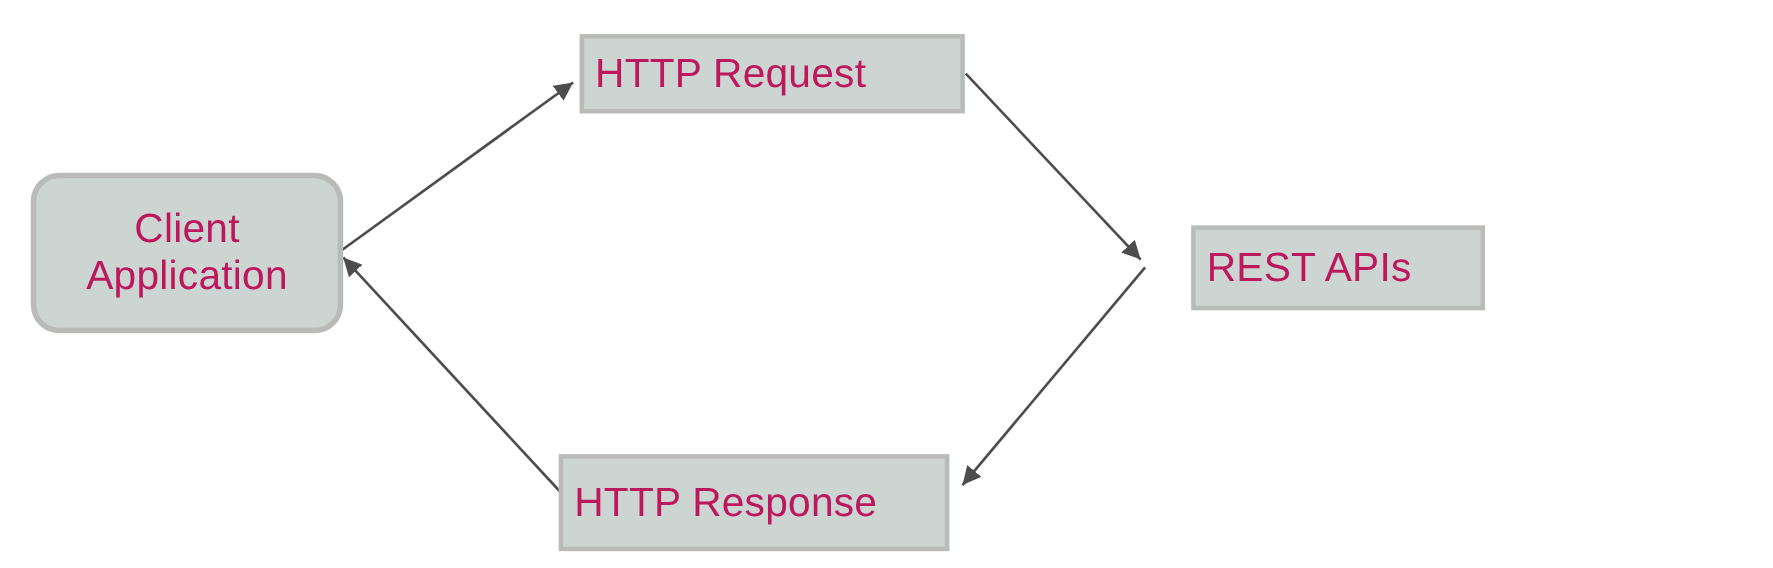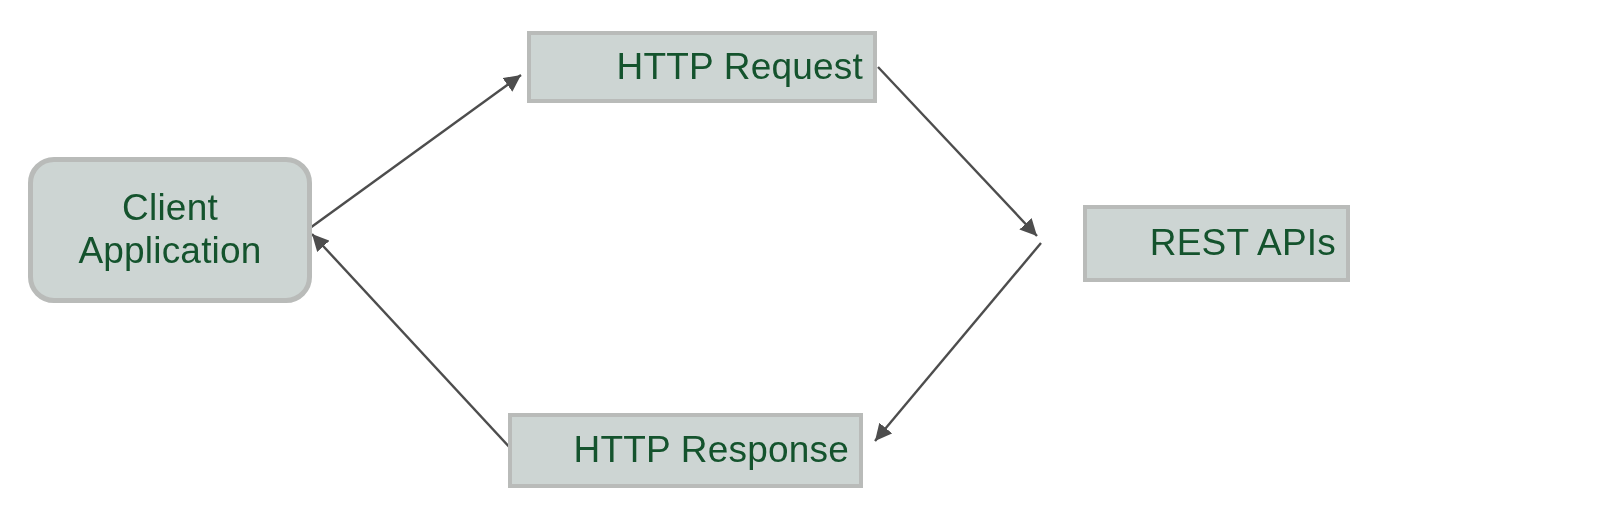--- a/index.html
+++ b/index.html
@@ -27,23 +27,23 @@
     height: 516px;
     z-index: 2;
   }
   .node {
     position: absolute;
     box-sizing: border-box;
     background: #cdd5d3;
     border: 4px solid #b9bbb9;
     display: flex;
     align-items: center;
-    justify-content: flex-end;
+    justify-content: flex-start;
     text-align: center;
-    color: #14532d;
+    color: #be185d;
     font-size: 37px;
     line-height: 1.15;
     letter-spacing: 0.2px;
     z-index: 3;
   }
   .node-client {
     left: 28px;
     top: 157px;
     width: 284px;
     height: 146px;
@@ -53,21 +53,21 @@
   .node-http-request {
     left: 527px;
     top: 31px;
     width: 350px;
     height: 72px;
   }
   .node-http-response {
     left: 508px;
     top: 413px;
     width: 355px;
-    height: 75px;
+    height: 88px;
   }
   .node-rest-apis {
     left: 1043px;
     top: 205px;
     width: 267px;
     height: 77px;
     z-index: 4;
     margin-left: 40px;
   }
   .node-elastic {

